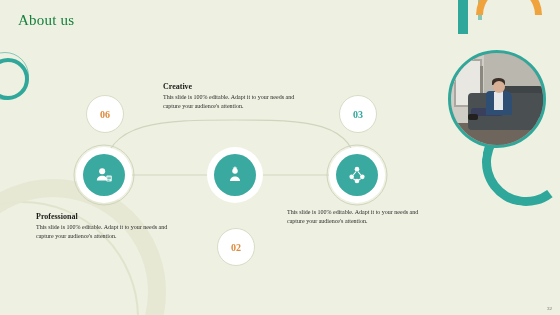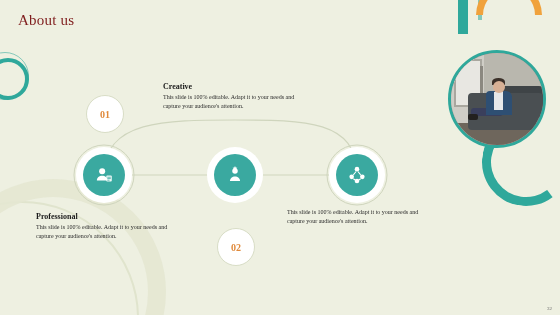--- a/index.html
+++ b/index.html
@@ -57,21 +57,21 @@
   .right-swoosh{
     position:absolute;right:-10px;top:118px;
     width:70px;height:70px;border-radius:50%;
     border:9px solid #2fa89b;
     border-top-color:transparent;border-right-color:transparent;
     transform:rotate(8deg);
   }
   
   .title{
     position:absolute;left:18px;top:12px;
-    font-size:15px;color:#7f1d1d;letter-spacing:.2px;
+    font-size:15px;color:#15803d;letter-spacing:.2px;
   }
   
   .photo-wrap{
     position:absolute;right:14px;top:50px;
     width:92px;height:92px;border-radius:50%;
     border:3px solid #2fa89b;
     overflow:hidden;
     background:#8e8d88;
   }
   .photo{
@@ -167,21 +167,21 @@
     <svg width="22" height="22" viewBox="0 0 24 24">
       <circle cx="10" cy="8" r="3.3" fill="#ffffff"></circle>
       <path d="M4.2 18c0-3.2 2.6-5.2 5.8-5.2s5.8 2 5.8 5.2z" fill="#ffffff"></path>
       <rect x="14.5" y="12.5" width="6" height="6.5" rx="1" fill="#ffffff" opacity=".9"></rect>
       <rect x="15.6" y="14" width="3.8" height=".8" fill="#3aa9a0"></rect>
       <rect x="15.6" y="15.6" width="3.8" height=".8" fill="#3aa9a0"></rect>
       <rect x="15.6" y="17.2" width="2.4" height=".8" fill="#3aa9a0"></rect>
     </svg>
   </div>
   <div class="badge" style="left:86px;top:95px;">
-    <span>01</span>
+    <span>06</span>
   </div>
   <div class="label" style="left:36px;top:212px;width:140px;">
     <span class="h">Professional</span>
     <span class="p">This slide is 100% editable. Adapt it to your needs and capture your audience's attention.</span>
   </div>
 
   <div class="node" style="left:214px;top:154px;">
     <svg width="22" height="22" viewBox="0 0 24 24">
       <circle cx="12" cy="7.5" r="3" fill="#ffffff"></circle>
       <path d="M6.5 18.5c0-3 2.5-5 5.5-5s5.5 2 5.5 5z" fill="#ffffff"></path>
@@ -198,18 +198,21 @@
 
   <div class="node" style="left:336px;top:154px;">
     <svg width="22" height="22" viewBox="0 0 24 24">
       <circle cx="12" cy="5.6" r="2.5" fill="#ffffff"></circle>
       <circle cx="6.2" cy="14" r="2.5" fill="#ffffff"></circle>
       <circle cx="17.8" cy="14" r="2.5" fill="#ffffff"></circle>
       <circle cx="12" cy="18.6" r="2.5" fill="#ffffff"></circle>
       <path d="M11 8.2l-3 3.6M13 8.2l3 3.6M8 16.1l2.4 1.6M16 16.1l-2.4 1.6" stroke="#ffffff" stroke-width="1.1" fill="none"></path>
     </svg>
   </div>
+  <div class="badge teal" style="left:339px;top:95px;">
+    <span>03</span>
+  </div>
   <div class="label" style="left:287px;top:208px;width:146px;">
     <span class="p">This slide is 100% editable. Adapt it to your needs and capture your audience's attention.</span>
   </div>
 
   <div class="page-num">32</div>
 </div>
 
 </body></html>

